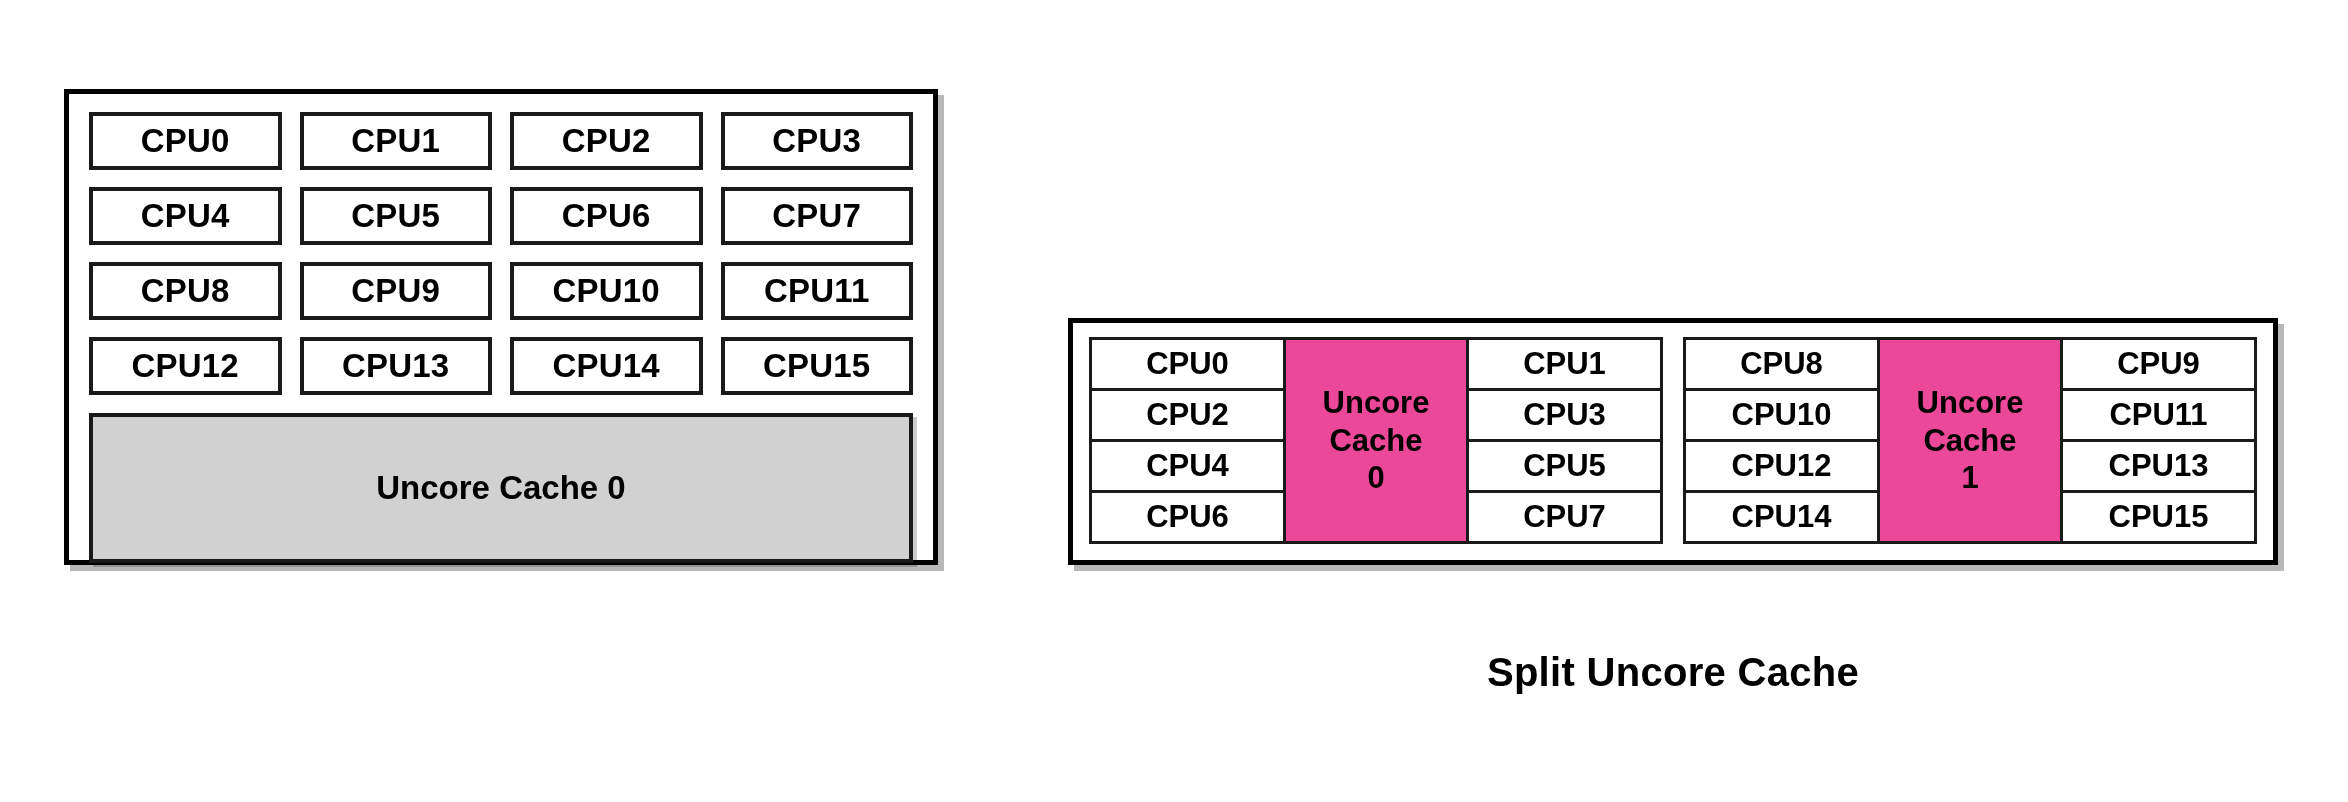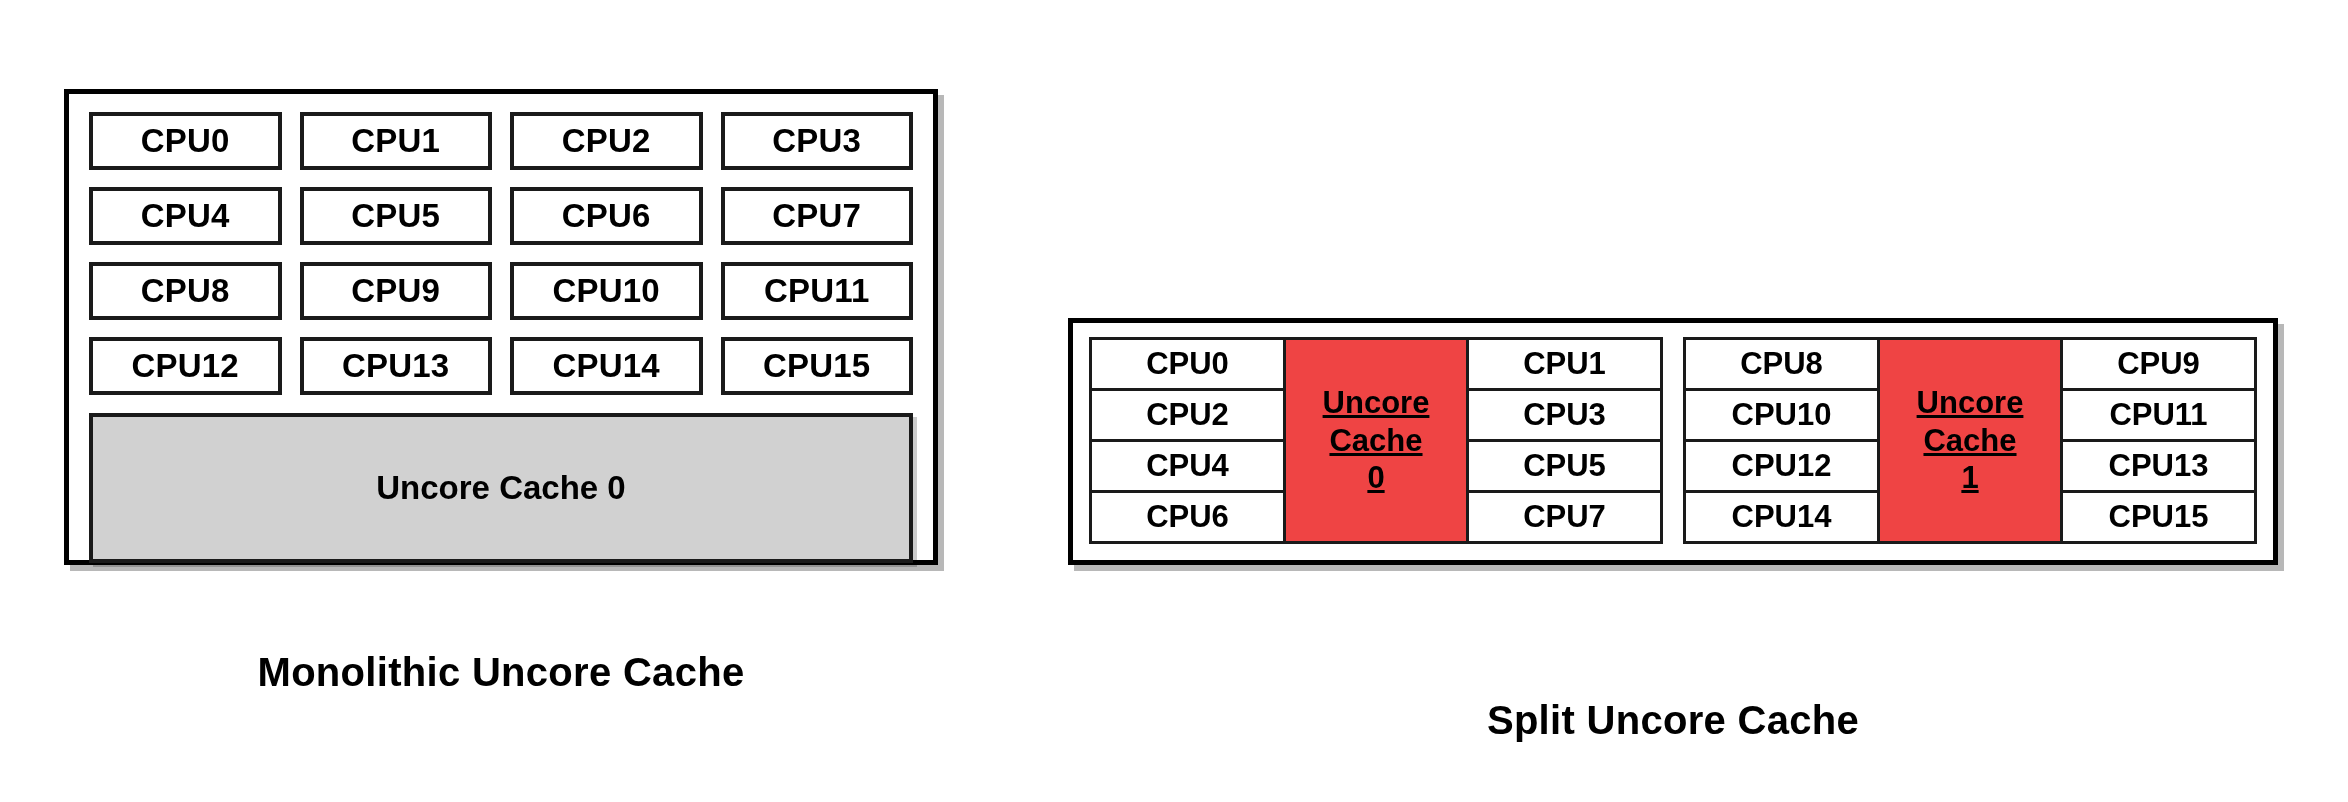--- a/index.html
+++ b/index.html
@@ -120,36 +120,35 @@
     font-size: 31px;
     font-weight: bold;
     white-space: nowrap;
     margin-bottom: -3px;
   }
   .cpu-cell:last-child { margin-bottom: 0; }
 
   .uncore-cell {
     box-sizing: border-box;
     border: 3px solid #1a1a1a;
-    background: #ef4444;
+    background: #ec4899;
     width: 186px;
     flex: 0 0 186px;
     display: flex;
     flex-direction: column;
     align-items: center;
     justify-content: center;
     font-size: 31px;
     font-weight: bold;
     line-height: 1.22;
     text-align: center;
     margin-left: -3px;
     margin-right: -3px;
     position: relative;
     z-index: 2;
-    text-decoration: underline;
   }
   .uncore-cell > span { display: block; }
 
   
   .caption {
     position: absolute;
     font-size: 40px;
     font-weight: bold;
     text-align: center;
     white-space: nowrap;
@@ -157,21 +156,20 @@
   }
   #caption-monolithic {
     left: 64px;
     top: 650px;
     width: 874px;
   }
   #caption-split {
     left: 1068px;
     top: 650px;
     width: 1210px;
-    margin-top: 48px;
   }
 </style>
 </head>
 <body>
 
 <div class="canvas">
 
   <div class="chip-frame" id="monolithic-frame">
 
     <div class="cpu-grid">
@@ -236,16 +234,15 @@
           <div class="cpu-cell">CPU9</div>
           <div class="cpu-cell">CPU11</div>
           <div class="cpu-cell">CPU13</div>
           <div class="cpu-cell">CPU15</div>
         </div>
       </div>
 
     </div>
   </div>
 
-  <div class="caption" id="caption-monolithic">Monolithic Uncore Cache</div>
   <div class="caption" id="caption-split">Split Uncore Cache</div>
 
 </div>
 
 </body></html>

